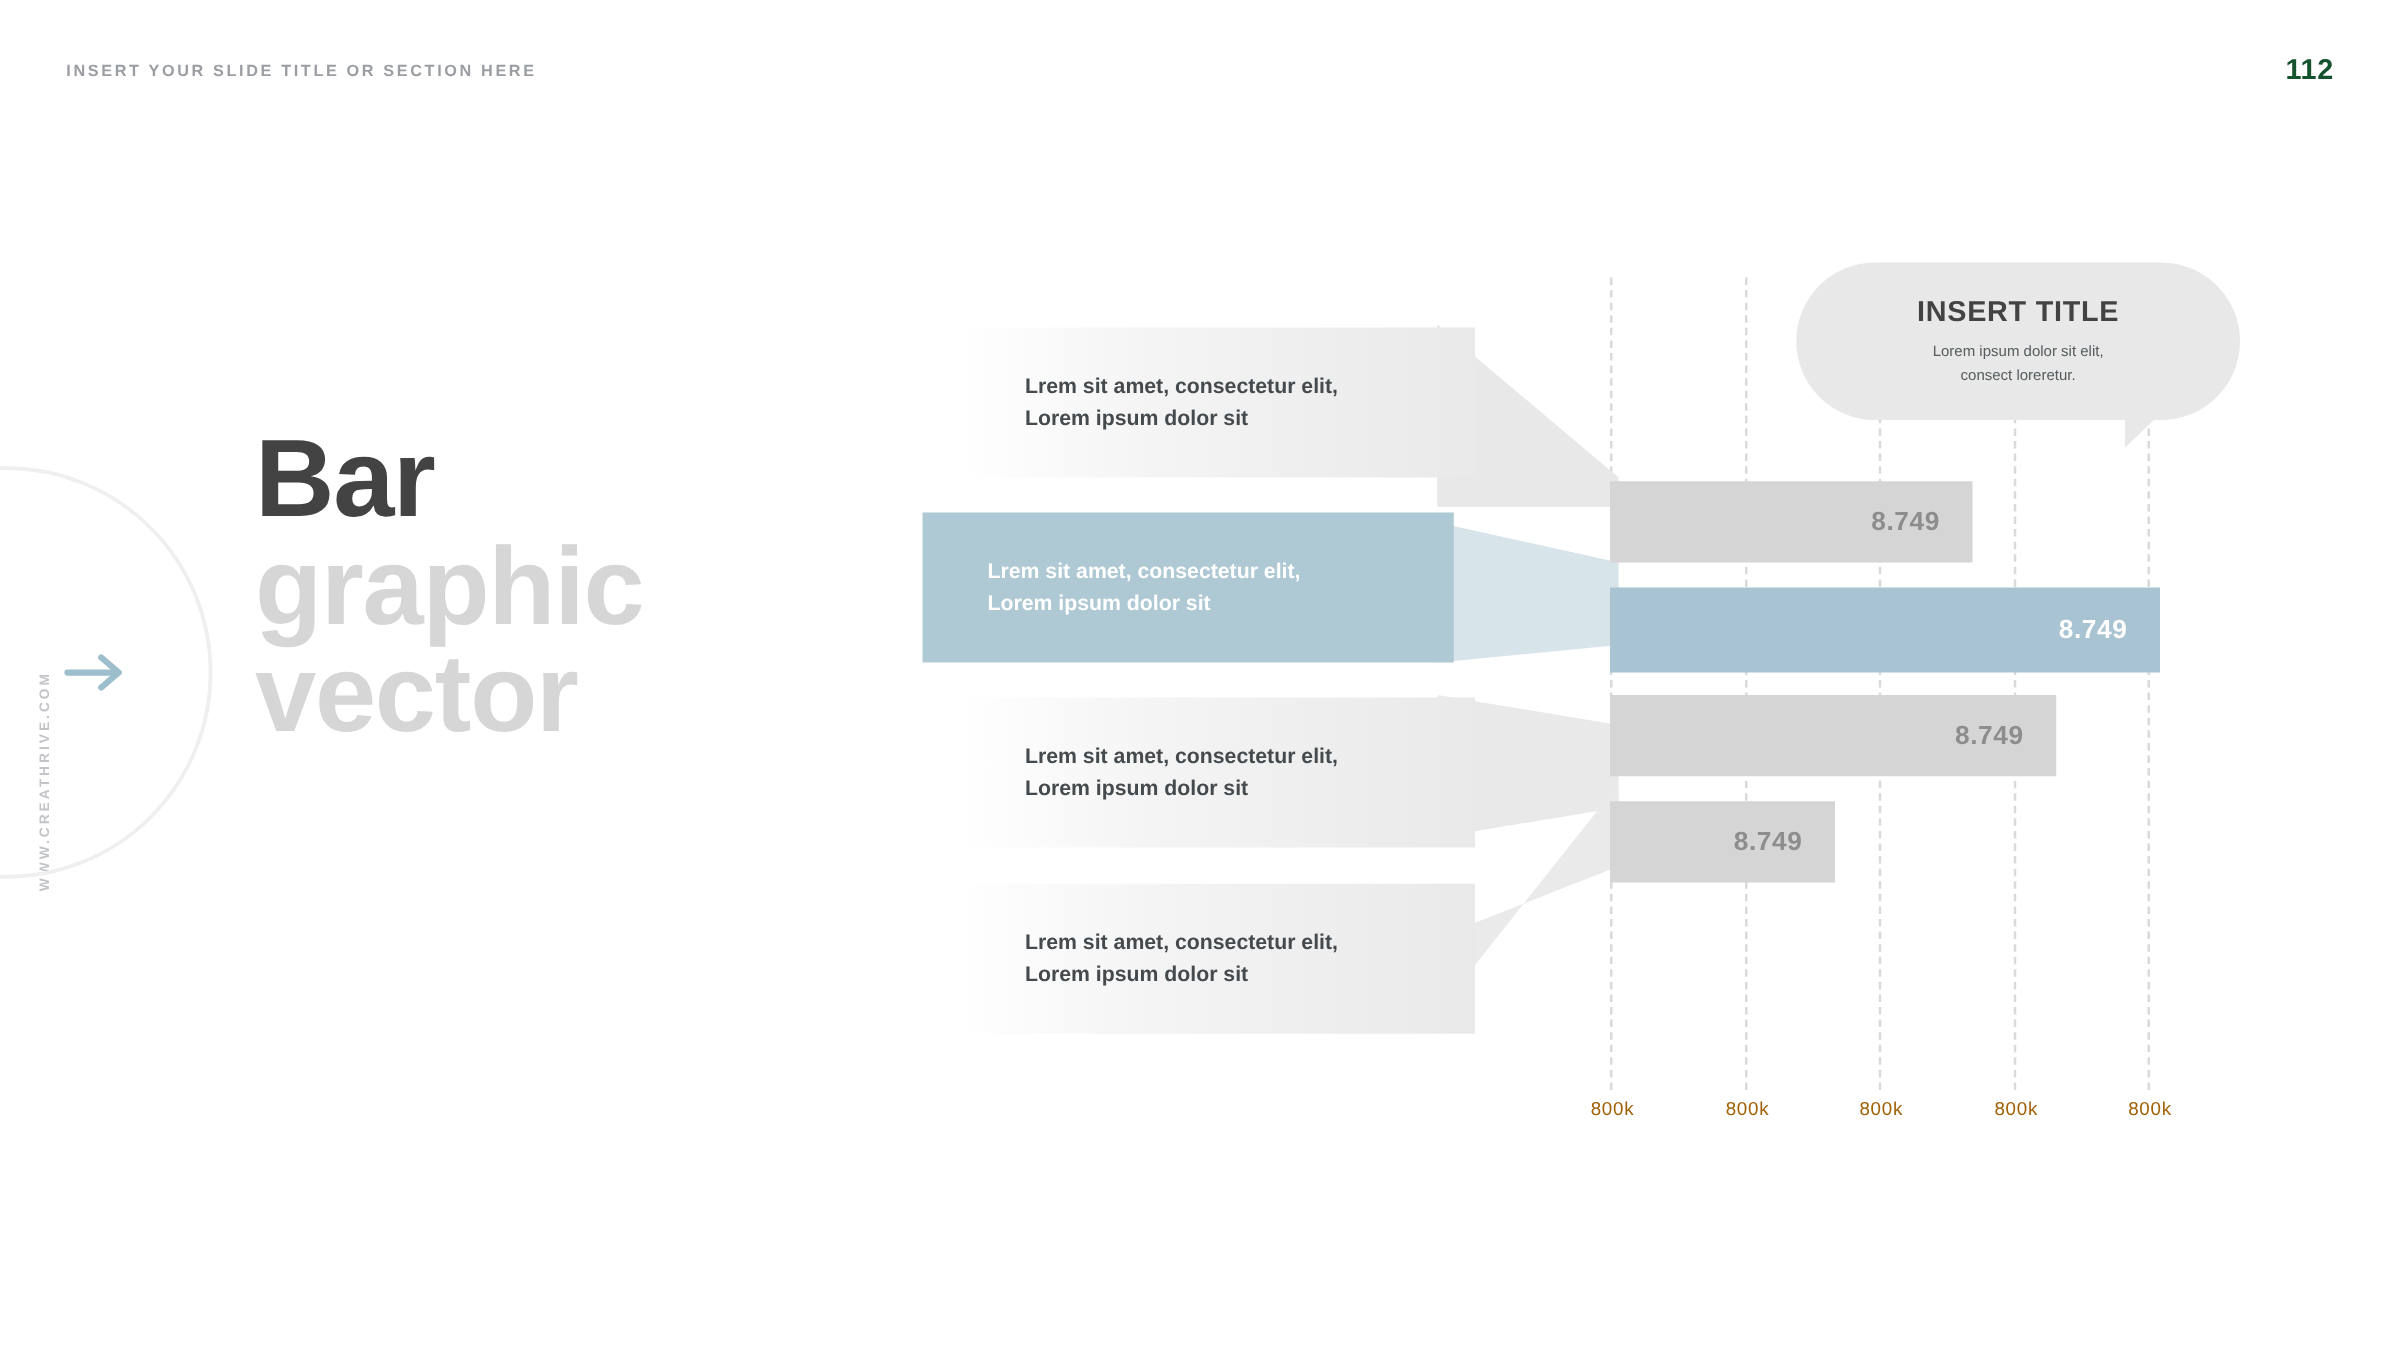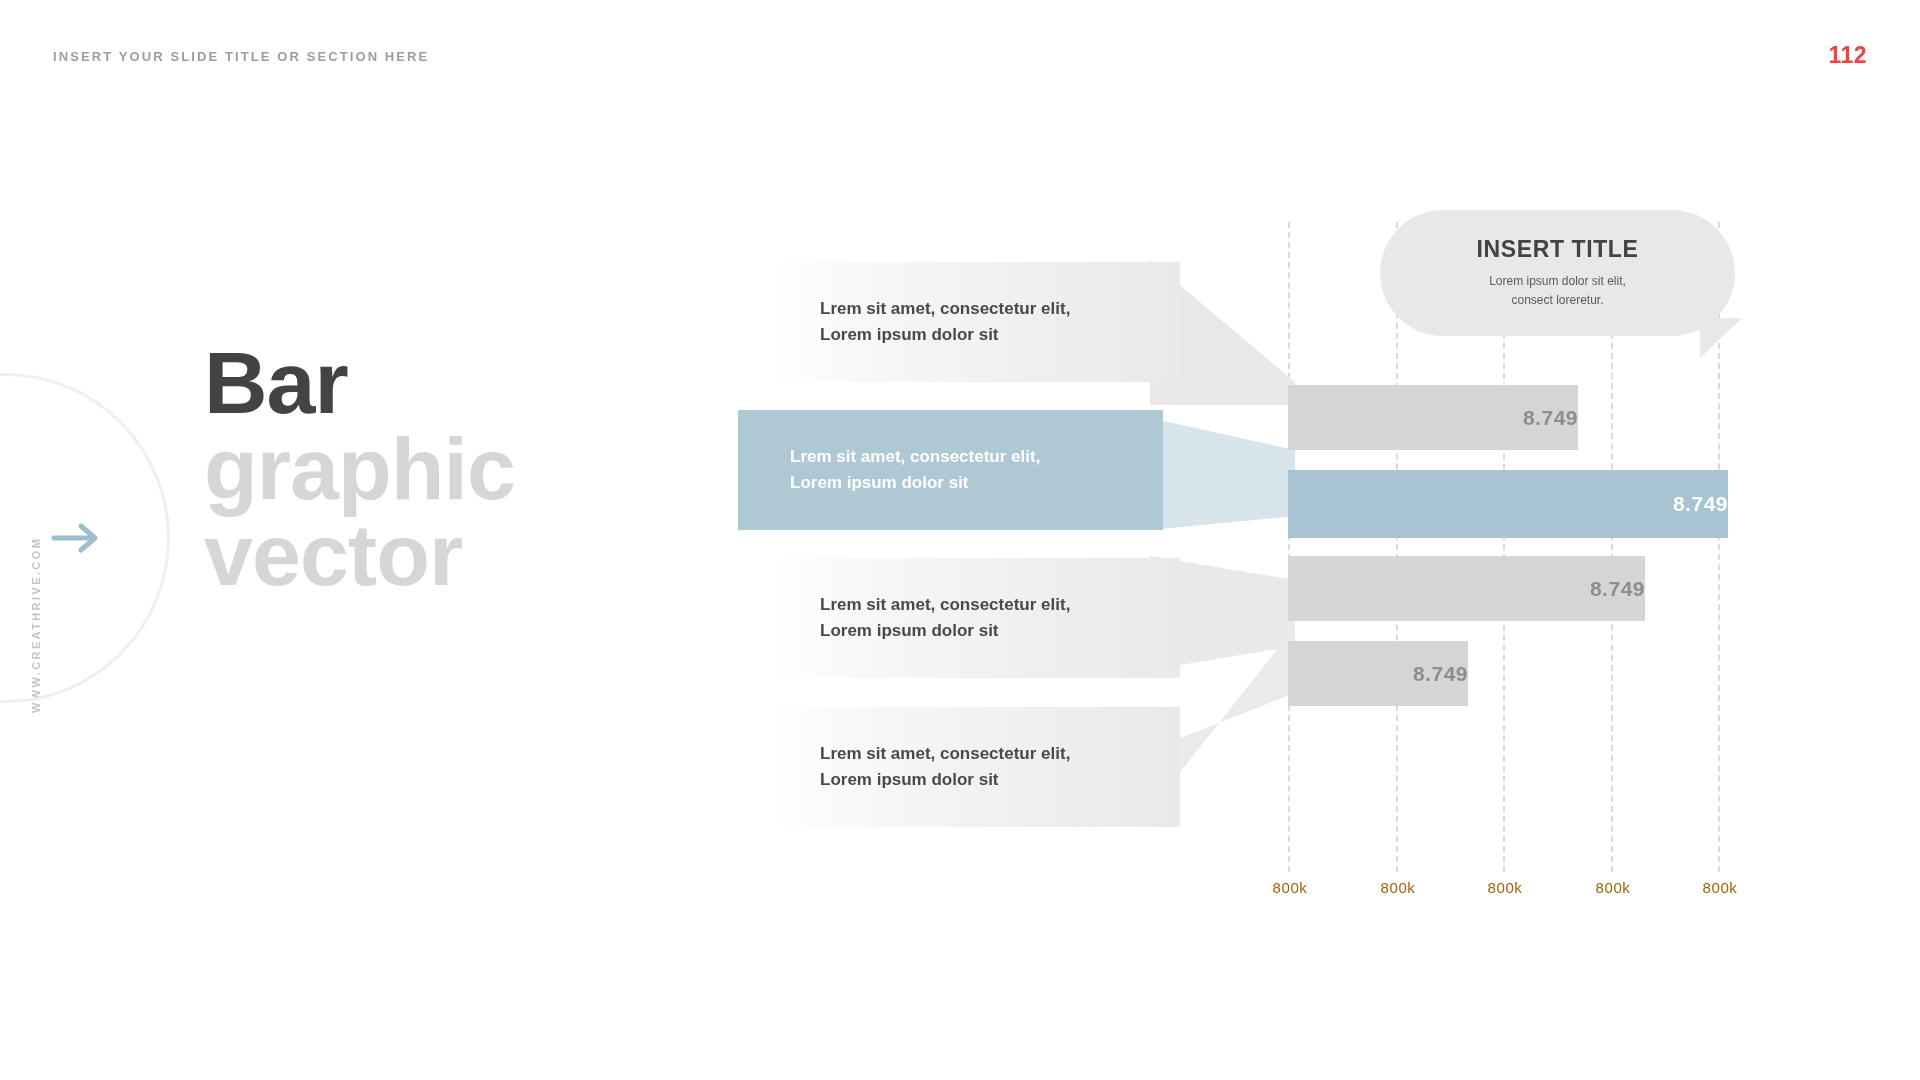--- a/index.html
+++ b/index.html
@@ -9,21 +9,21 @@
   .slide { position:relative; width:1920px; height:768px; background:#fff; }
 
   
   .slide-header{
     position:absolute; left:53px; top:49px;
     font-size:13px; font-weight:700; letter-spacing:2.1px;
     color:#9a9ea3; white-space:nowrap;
   }
   .page-number{
     position:absolute; right:53px; top:42px;
-    font-size:23px; font-weight:800; color:#ef4444; letter-spacing:.5px;
+    font-size:23px; font-weight:800; color:#14532d; letter-spacing:.5px;
   }
 
   
   .site-url{
     position:absolute; left:42px; bottom:55px;
     transform-origin:left bottom;
     transform:rotate(-90deg);
     font-size:11px; font-weight:700; letter-spacing:2.4px;
     color:#c2c4c7; white-space:nowrap;
   }
@@ -87,28 +87,29 @@
     left:738px; width:425px; padding-left:52px;
   }
 
   
   .connector{ position:absolute; }
 
   
   .bar{
     position:absolute; height:65px;
     display:flex; align-items:center; justify-content:flex-end;
+    padding-right:26px;
     font-size:21px; font-weight:800; letter-spacing:.5px;
   }
   .bar.gray{ background:#d5d5d5; color:#8d8d8d; }
   .bar.blue{ background:#a8c3d1; color:#ffffff; }
 
   
   .callout{
-    position:absolute; left:1380px; top:210px;
+    position:absolute; left:1437px; top:210px;
     width:355px; height:126px;
     background:#e8e8e8; border-radius:63px;
     display:flex; flex-direction:column; align-items:center; justify-content:center;
     text-align:center;
   }
   .callout-title{
     font-size:23px; font-weight:800; color:#434343; letter-spacing:.6px;
     margin-bottom:9px;
   }
   .callout-body{

